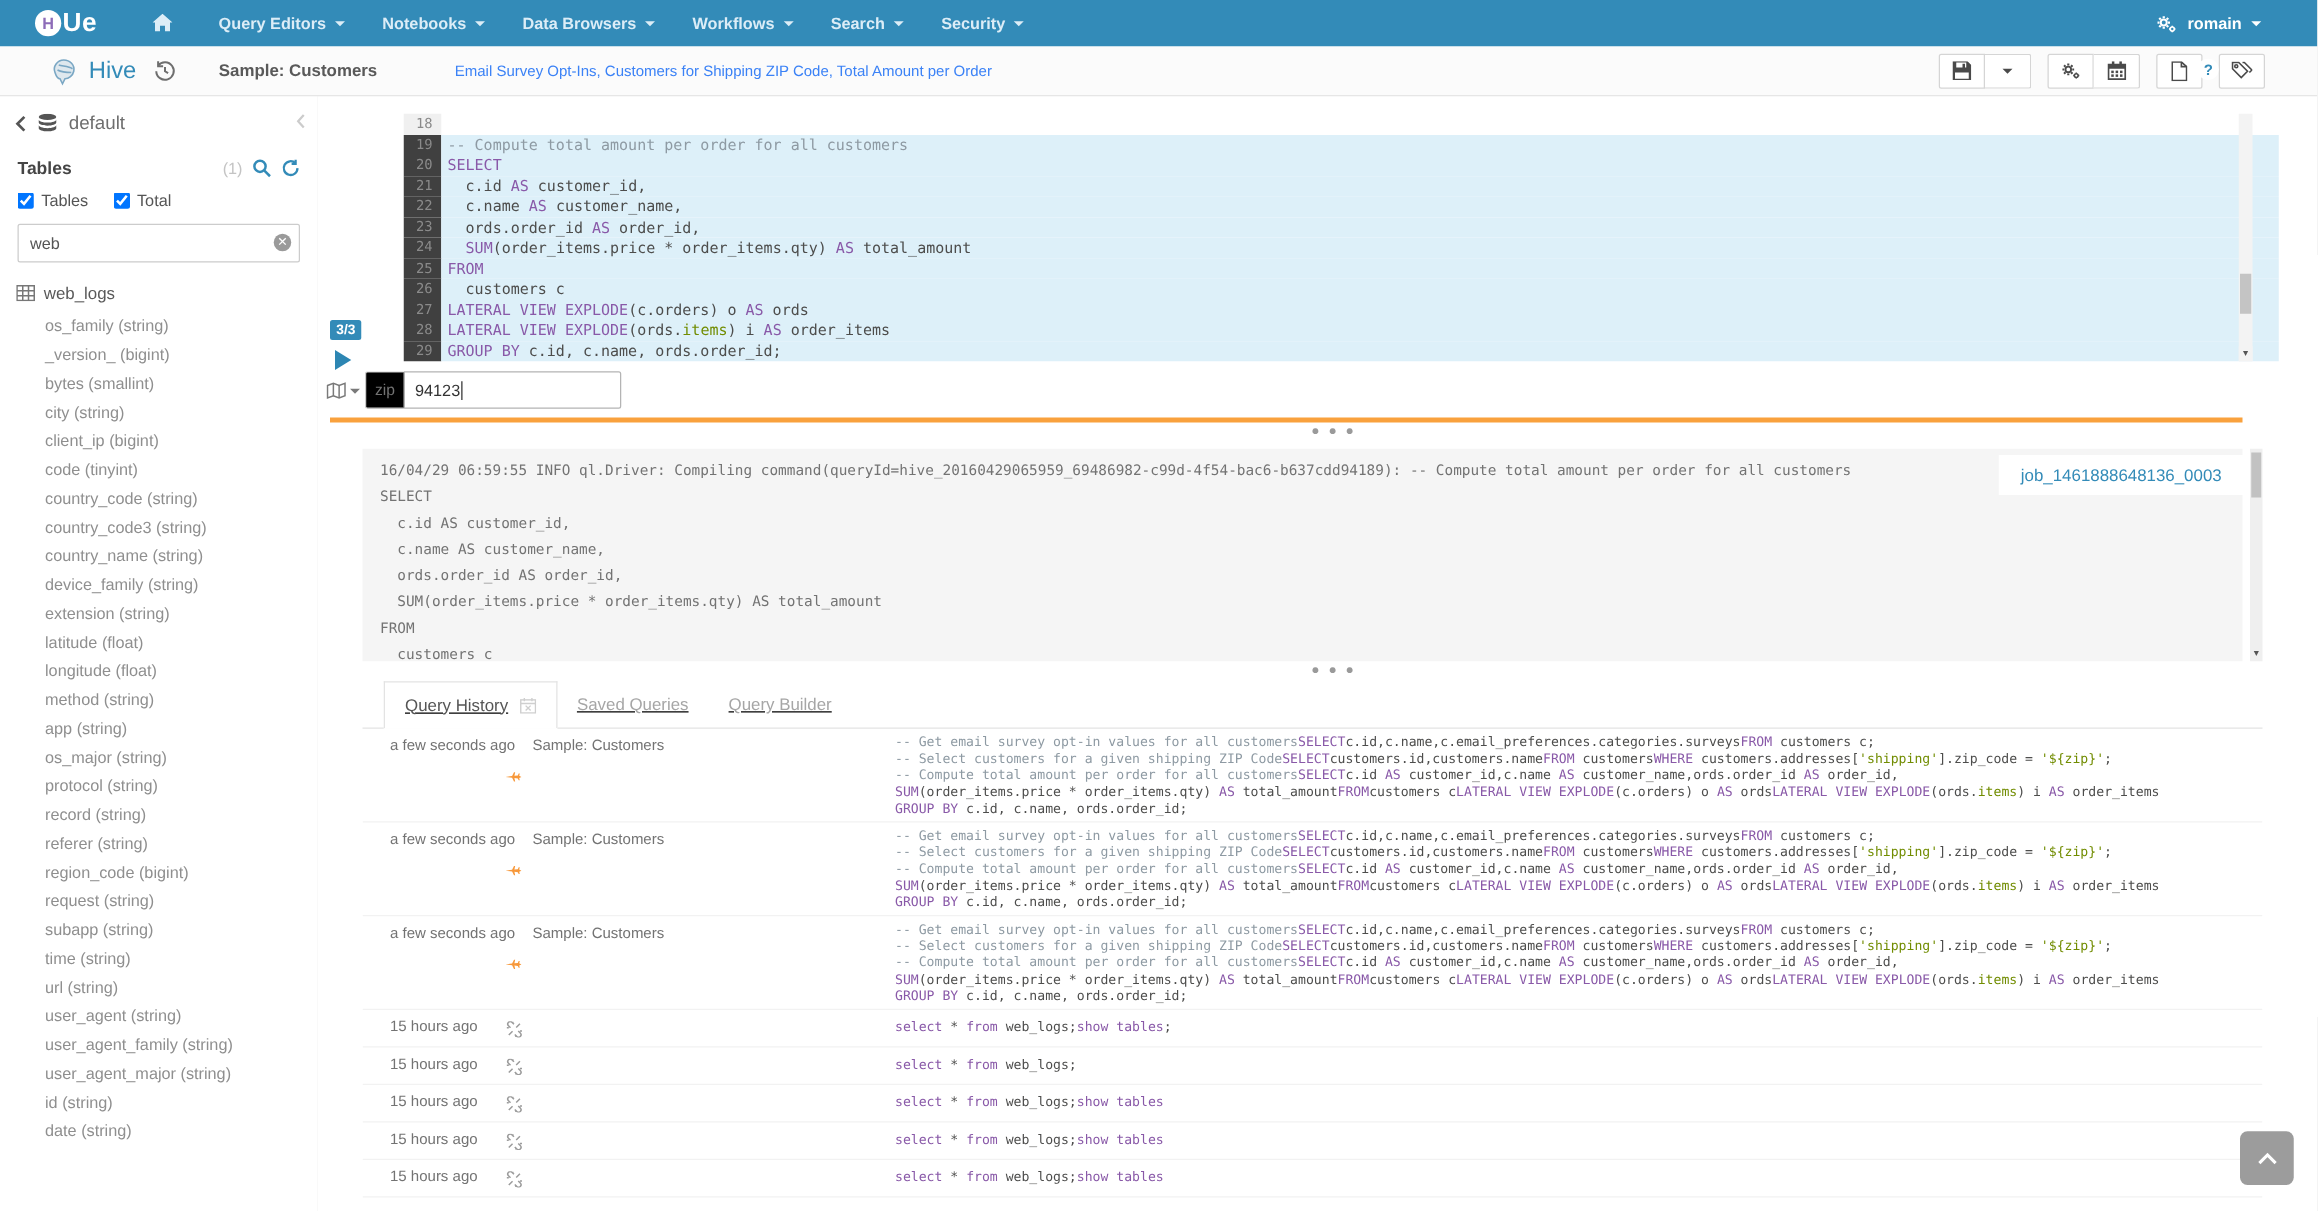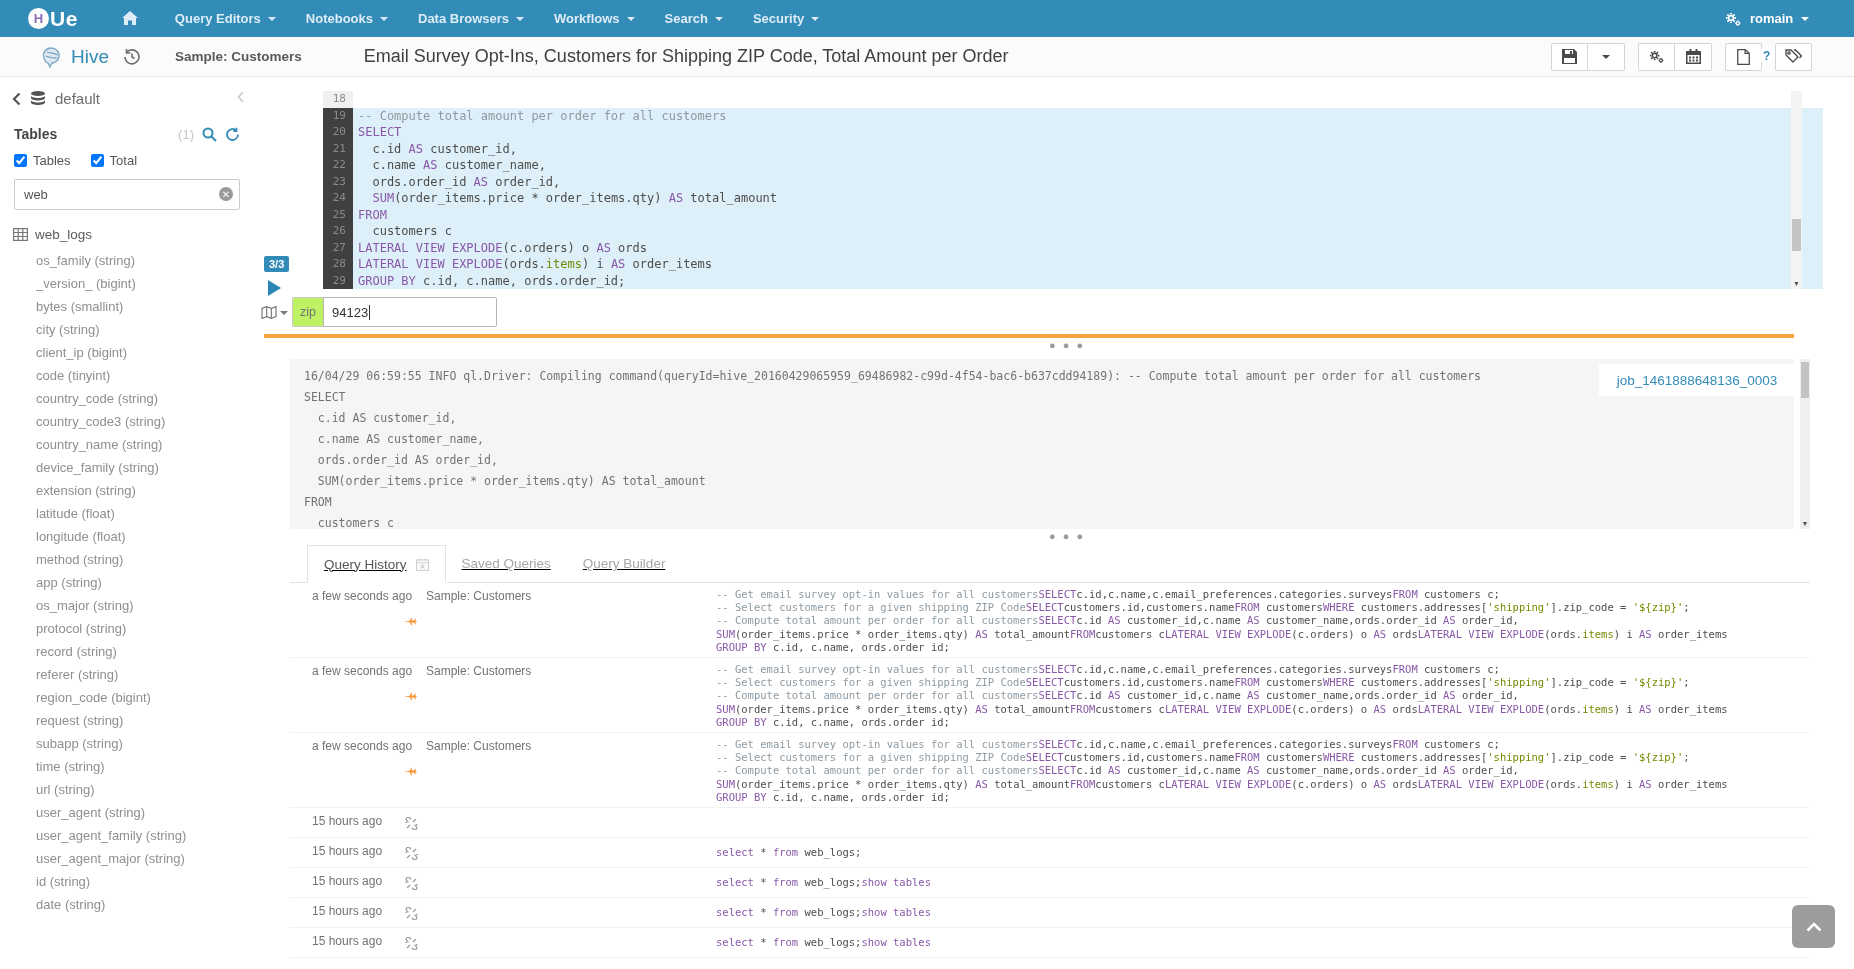--- a/index.html
+++ b/index.html
@@ -20,21 +20,21 @@
   .help-circle{width:17px;height:17px;border-radius:50%;background:#fff;color:#338bb8;font-size:12px;
     font-weight:bold;display:flex;align-items:center;justify-content:center;}
   .icon{display:inline-flex;align-items:center;justify-content:center;line-height:0;}
   
   .appbar{position:absolute;top:37px;left:0;right:0;height:39px;background:#fbfbfb;border-bottom:1px solid #e6e6e6;
     display:flex;align-items:center;z-index:4;}
   .hive-logo{margin-left:38px;}
   .app-name{color:#338bb8;font-size:19px;margin:0 14px 0 7px;cursor:pointer;}
   .hist-btn{color:#6e6e6e;margin-right:34px;cursor:pointer;}
   .q-title{font-weight:bold;color:#595959;font-size:13.5px;margin-right:62px;white-space:nowrap;}
-  .q-desc{color:#404040;font-size:18px;white-space:nowrap;}
+  .q-desc{color:#3b82f6;font-size:12px;white-space:nowrap;}
   .appbar-actions{margin-left:auto;display:flex;align-items:center;gap:13px;padding-right:42px;}
   .btn-group{display:flex;}
   .abtn{width:37px;height:28px;background:#fff;border:1px solid #d5d5d5;display:flex;align-items:center;
     justify-content:center;color:#4a4a4a;cursor:pointer;box-sizing:border-box;}
   .btn-group .abtn+.abtn{border-left:none;}
   .btn-group .abtn:first-child{border-radius:2px 0 0 2px;}
   .btn-group .abtn:last-child{border-radius:0 2px 2px 0;}
   .abtn.single{border-radius:2px;}
   .abtn .caret{border-top-color:#4a4a4a;}
   
@@ -72,21 +72,21 @@
   .ed-thumb{position:absolute;left:1px;top:128px;width:9px;height:32px;background:#c4c4c4;}
   .ed-arrow{position:absolute;left:0;bottom:0;width:11px;height:12px;display:flex;align-items:center;justify-content:center;
     color:#555;font-size:7px;background:#f3f3f3;}
   .badge-33{position:absolute;left:10px;top:179px;background:#338bb8;color:#fff;font-size:11px;font-weight:bold;
     padding:2px 5px;border-radius:2px;}
   .play-btn{position:absolute;left:14px;top:203px;width:0;height:0;border-left:13px solid #2d86b3;
     border-top:8px solid transparent;border-bottom:8px solid transparent;cursor:pointer;}
   .map-btn{position:absolute;left:7px;top:228px;display:flex;align-items:center;gap:3px;color:#7a7a7a;cursor:pointer;}
   .map-btn .caret{border-top-color:#7a7a7a;}
   .var-row{position:absolute;left:38px;top:220px;display:flex;height:30px;}
-  .var-label{border:1px solid #ccc;border-right:none;background:#bef264;color:#737373;font-size:12.5px;
+  .var-label{border:1px solid #ccc;border-right:none;background:#000000;color:#737373;font-size:12.5px;
     display:flex;align-items:center;padding:0 7px;border-radius:2px 0 0 2px;}
   .var-input{width:156px;border:1px solid #b4b4b4;background:#fff;font-size:13px;color:#333;
     display:flex;align-items:center;padding:0 8px;border-radius:0 2px 2px 0;}
   .text-caret{display:inline-block;width:1px;height:15px;background:#333;margin-left:1px;}
   .progress-bar{position:absolute;left:10px;top:257px;width:1530px;height:4px;}
   .dots{position:absolute;color:#9a9a9a;font-size:11px;letter-spacing:2px;line-height:6px;}
   .log-panel{position:absolute;left:36px;top:282px;width:1504px;height:170px;background:#f5f5f5;overflow:hidden;
     padding:7px 0 0 14px;box-sizing:border-box;font-family:"DejaVu Sans Mono",monospace;font-size:11.5px;color:#737373;}
   .log-line{height:21px;line-height:21px;white-space:pre;}
   .job-box{position:absolute;left:1345px;top:287px;width:196px;height:32px;background:#fff;display:flex;
@@ -551,20 +551,23 @@
           </div>
         </div>
         <div class="h-row small">
           <span class="h-time">15 hours ago</span>
           <span class="h-icon icon unlink">
             <svg width="13" height="13" viewBox="0 0 16 16" fill="none" stroke="currentColor" stroke-width="1.5">
               <path d="M4.2 6.4L2.2 4.4a2.4 2.4 0 0 1 3.4-3.4l2 2M11.8 9.6l2 2a2.4 2.4 0 0 1-3.4 3.4l-2-2M6.2 9.8l-3.7 3.7M9.8 6.2l3.7-3.7M6.5 2.5v-2M2.5 6.5h-2M9.5 13.5v2M13.5 9.5h2"></path>
             </svg>
           </span>
           <span class="h-name"></span>
+          <div class="h-sql">
+            <div><span class="tok-k">select</span><span class="tok-d"> * </span><span class="tok-k">from</span><span class="tok-d"> web_logs;</span><span class="tok-k">show tables</span><span class="tok-d">;</span></div>
+          </div>
         </div>
         <div class="h-row small">
           <span class="h-time">15 hours ago</span>
           <span class="h-icon icon unlink">
             <svg width="13" height="13" viewBox="0 0 16 16" fill="none" stroke="currentColor" stroke-width="1.5">
               <path d="M4.2 6.4L2.2 4.4a2.4 2.4 0 0 1 3.4-3.4l2 2M11.8 9.6l2 2a2.4 2.4 0 0 1-3.4 3.4l-2-2M6.2 9.8l-3.7 3.7M9.8 6.2l3.7-3.7M6.5 2.5v-2M2.5 6.5h-2M9.5 13.5v2M13.5 9.5h2"></path>
             </svg>
           </span>
           <span class="h-name"></span>
           <div class="h-sql">

